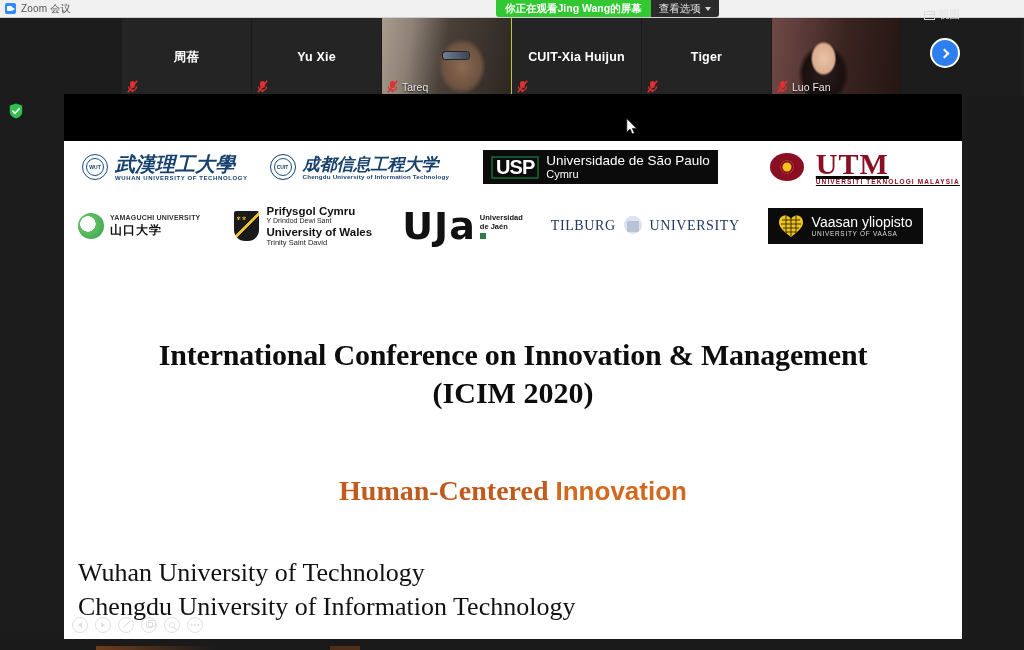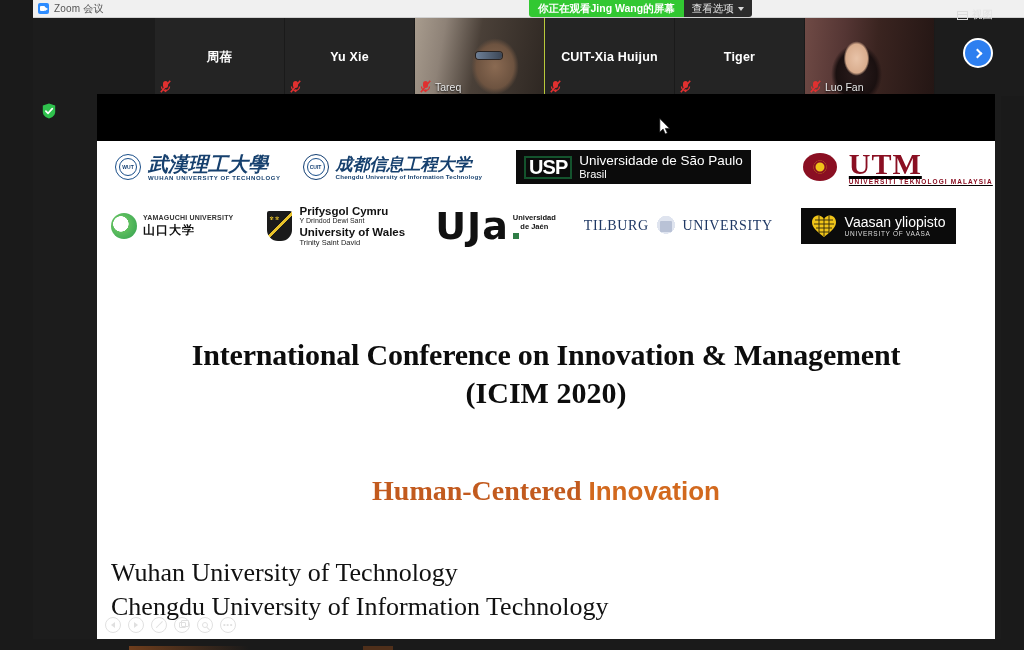--- a/index.html
+++ b/index.html
@@ -2,21 +2,21 @@
 <html><head>
 <meta charset="utf-8">
 <style>
   * { box-sizing: border-box; margin: 0; padding: 0; }
   html, body {
     width: 1024px; height: 650px;
     background: #1a1a1a;
     font-family: "Liberation Sans", sans-serif;
     overflow: hidden;
   }
-  #app { position: relative; width: 968px; height: 650px; background: #a21caf; margin-left: 33px; }
+  #app { position: relative; width: 968px; height: 650px; background: #a21caf; }
 
   
   .titlebar {
     position: absolute; left: 0; top: 0; width: 1024px; height: 18px;
     background: #f0f0f0; display: flex; align-items: center;
     border-bottom: 1px solid #d2d2d2;
   }
   .tb-logo {
     width: 11px; height: 11px; margin-left: 5px; margin-right: 5px;
     background: #2d8cff; border-radius: 2px; position: relative; flex: none;
@@ -464,21 +464,21 @@
           <div>
             <div class="cn-name" style="font-size:17px;line-height:18px;">成都信息工程大学</div>
             <div style="font-size:6.2px;letter-spacing:.2px;color:#16406e;font-weight:bold;">Chengdu University of Information Technology</div>
           </div>
         </div>
 
         <div class="logo usp-box" style="margin-left:34px;">
           <div class="usp-mark">USP</div>
           <div>
             <div class="usp-txt1">Universidade de São Paulo</div>
-            <div class="usp-txt2">Brasil</div>
+            <div class="usp-txt2">Cymru</div>
           </div>
         </div>
 
         <div class="logo" style="margin-left:52px; gap:12px;text-decoration:underline;">
           <div class="utm-crest"></div>
           <div>
             <div class="utm-letters">UTM</div>
             <div class="utm-sub">UNIVERSITI TEKNOLOGI MALAYSIA</div>
           </div>
         </div>
@@ -498,21 +498,21 @@
           <div>
             <div class="wales-l1">Prifysgol Cymru</div>
             <div class="wales-l2">Y Drindod Dewi Sant</div>
             <div class="wales-l3">University of Wales</div>
             <div class="wales-l4">Trinity Saint David</div>
           </div>
         </div>
 
         <div class="logo" style="margin-left:30px; gap:4px; align-items:flex-start;">
           <div class="uja-mark">UJa</div>
-          <div style="padding-top:3px;text-align:center;">
+          <div style="padding-top:3px;">
             <div class="uja-sub">Universidad</div>
             <div class="uja-sub">de Jaén</div>
             <div class="uja-dot"></div>
           </div>
         </div>
 
         <div class="logo" style="margin-left:28px; gap:6px;">
           <div class="tilburg-txt">TILBURG</div>
           <div class="tilburg-crest"></div>
           <div class="tilburg-txt">UNIVERSITY</div>

